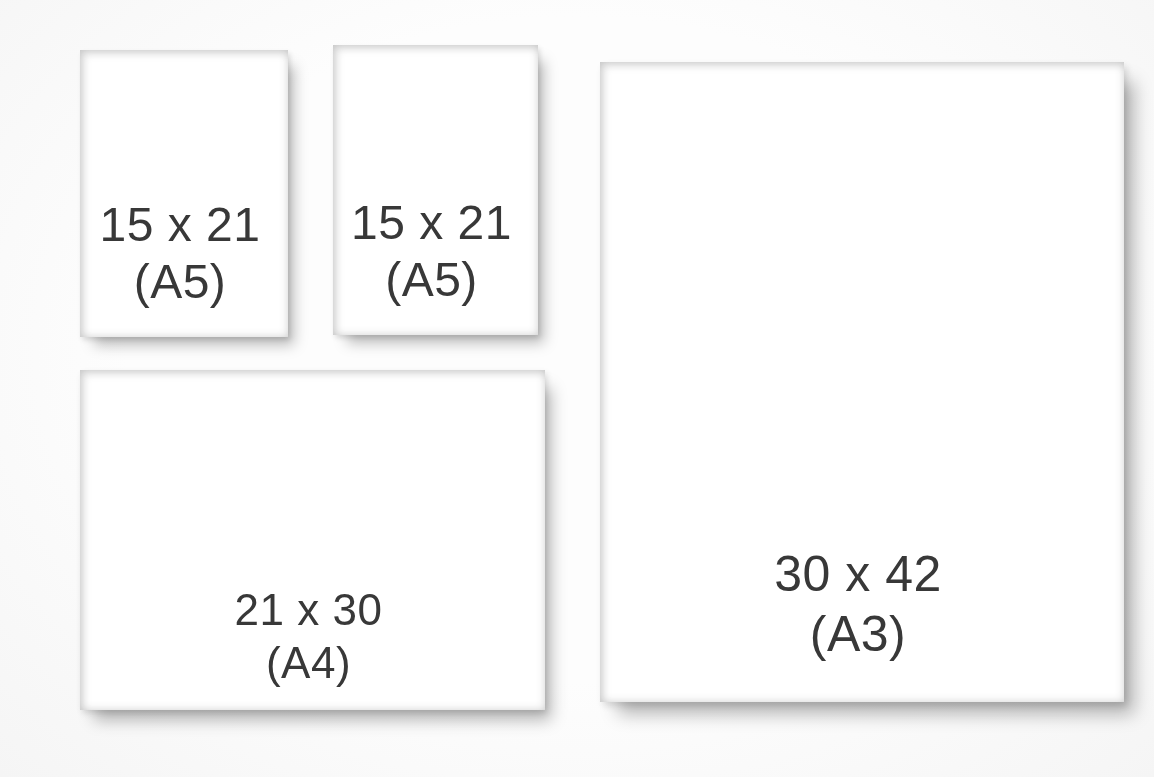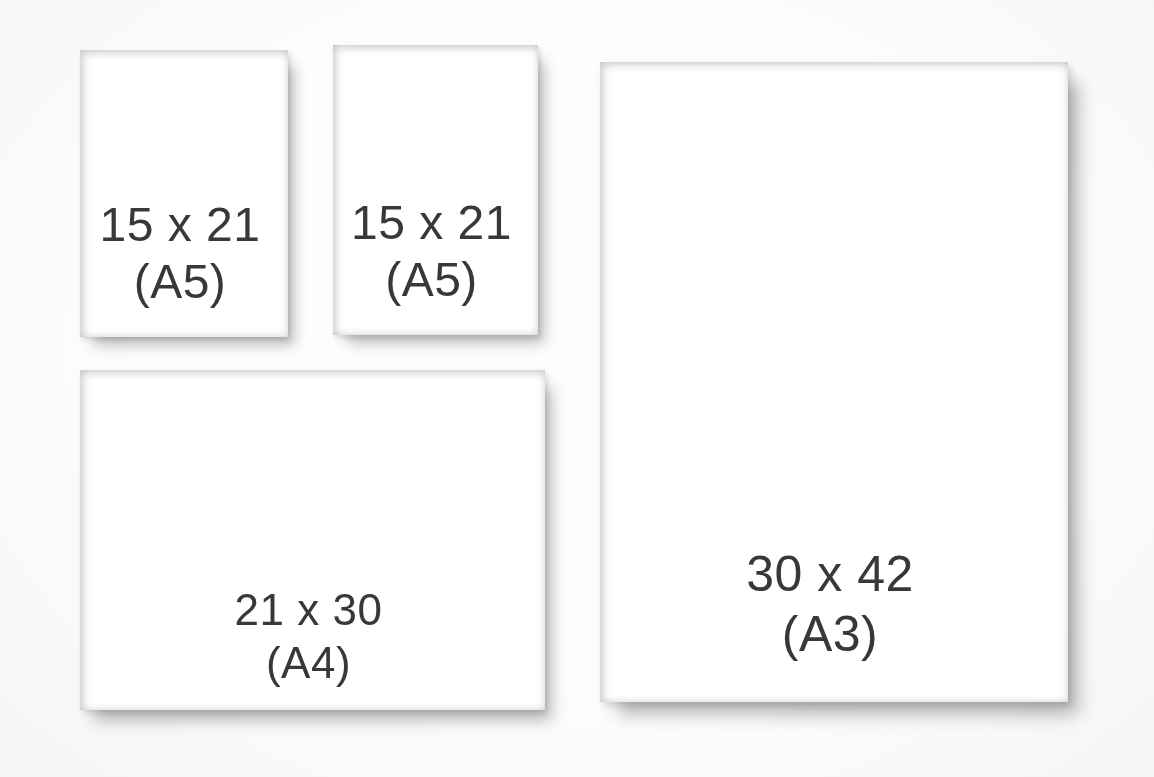--- a/index.html
+++ b/index.html
@@ -62,21 +62,21 @@
   
   .frame-a4 {
     left: 80px; top: 370px; width: 465px; height: 340px;
     padding: 12px;
     box-shadow: 10px 14px 15px -4px rgba(0,0,0,0.28), 2px 3px 6px rgba(0,0,0,0.12);
   }
   .frame-a4 .label { bottom: 20px; font-size: 44px; }
 
   
   .frame-a3 {
-    left: 600px; top: 62px; width: 468px; height: 640px;
+    left: 600px; top: 62px; width: 524px; height: 640px;
     padding: 8px;
     box-shadow: 14px 16px 17px -4px rgba(0,0,0,0.28), 3px 4px 7px rgba(0,0,0,0.12);
   }
   .frame-a3 .label { bottom: 38px; font-size: 50px; }
 
   .paper-inner { position: relative; width: 100%; height: 100%; }
 </style>
 </head>
 <body>
 

